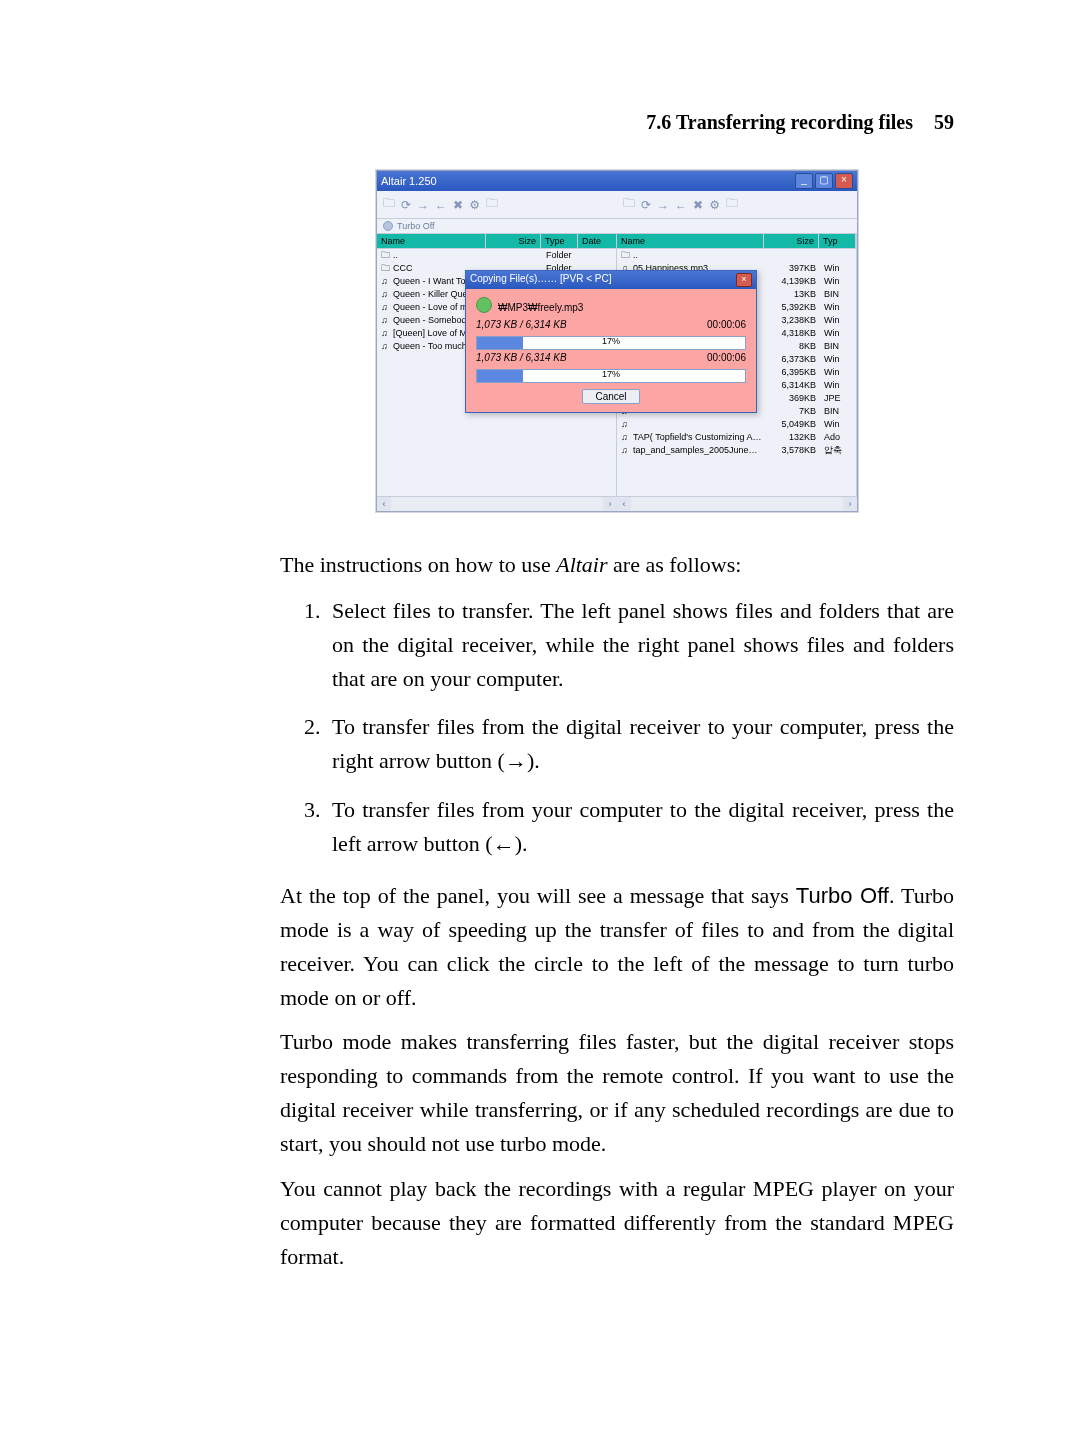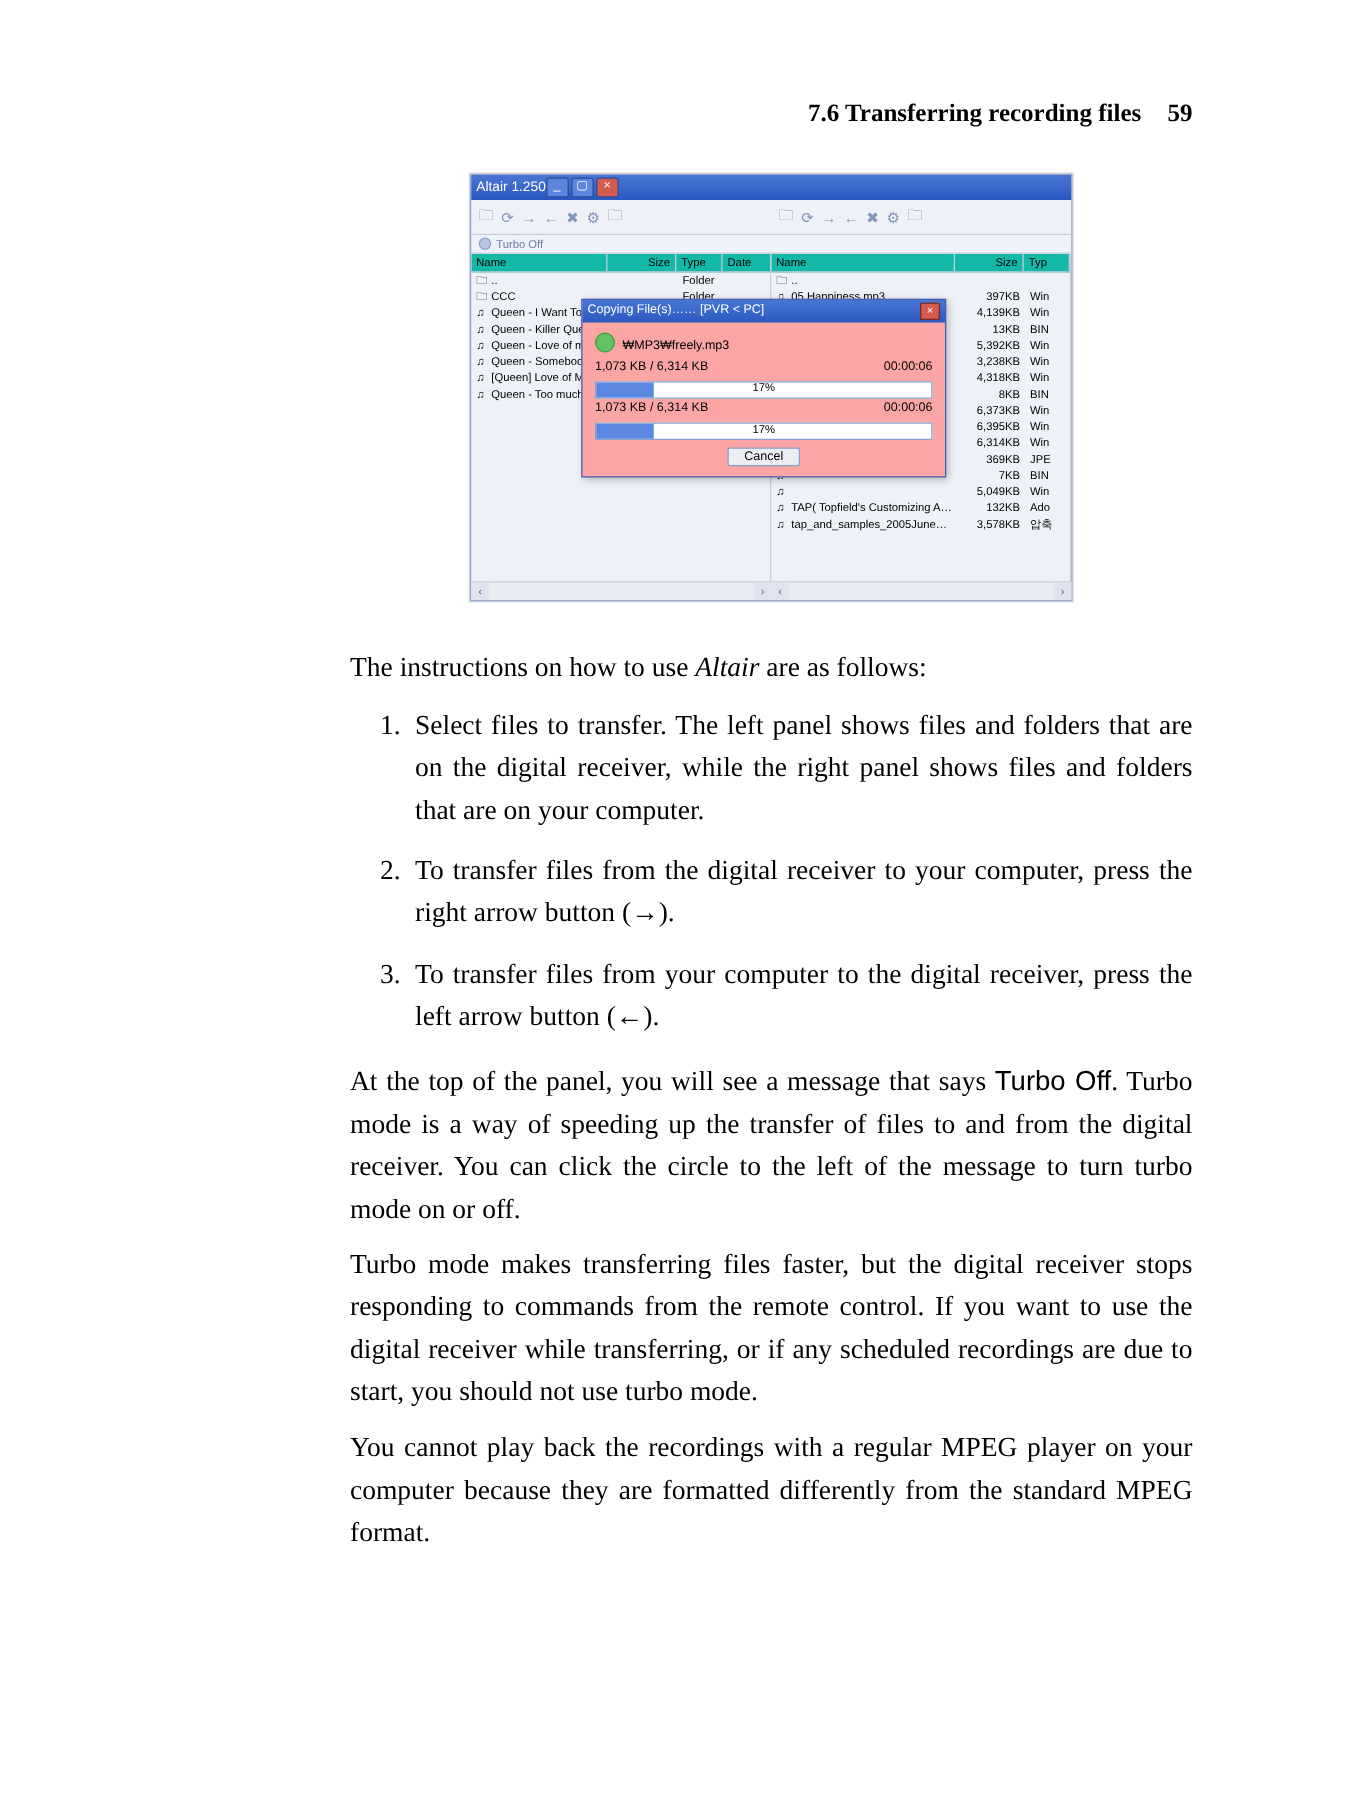--- a/index.html
+++ b/index.html
@@ -14,20 +14,21 @@
     height: 1439px;
     box-sizing: border-box;
     padding: 80px 126px 100px 280px;
     position: relative;
   }
   .running-header {
     text-align: right;
     font-size: 20px;
     font-weight: 700;
     margin-bottom: 36px;
+    margin-top: 31px;
   }
   .running-header .page-num {
     margin-left: 16px;
   }
   .screenshot {
     width: 480px;
     height: 340px;
     margin: 0 auto 36px auto;
     border: 1px solid #9aa6c2;
     background: #eef1f7;
@@ -35,20 +36,21 @@
     font-family: Tahoma, Arial, sans-serif;
     font-size: 10px;
     color: #000;
     position: relative;
     display: flex;
     flex-direction: column;
   }
   .titlebar {
     display: flex;
     align-items: center;
+    justify-content: space-between;
     background: linear-gradient(#4976d3, #2b58c0);
     color: #fff;
     padding: 2px 4px;
     font-size: 11px;
   }
   .titlebar .winbtns {
     display: flex;
     gap: 2px;
   }
   .winbtn {
@@ -231,20 +233,21 @@
     position: relative;
   }
   .prog-row {
     display: flex;
     align-items: center;
     gap: 6px;
     margin-bottom: 6px;
   }
   .prog-label {
     flex: 1;
+    font-style: italic;
   }
   .prog-time {
     width: 50px;
     text-align: right;
   }
   .bar {
     height: 12px;
     border: 1px solid #8aa0c8;
     background: #fff;
     position: relative;

